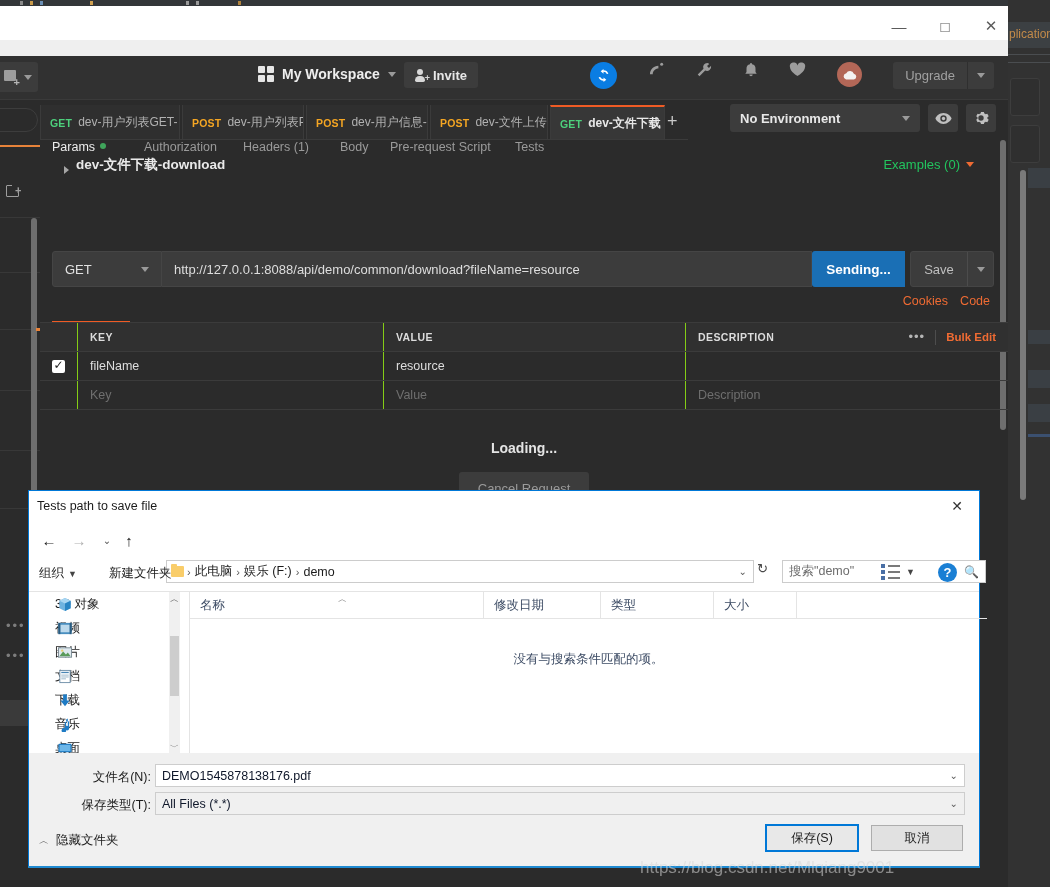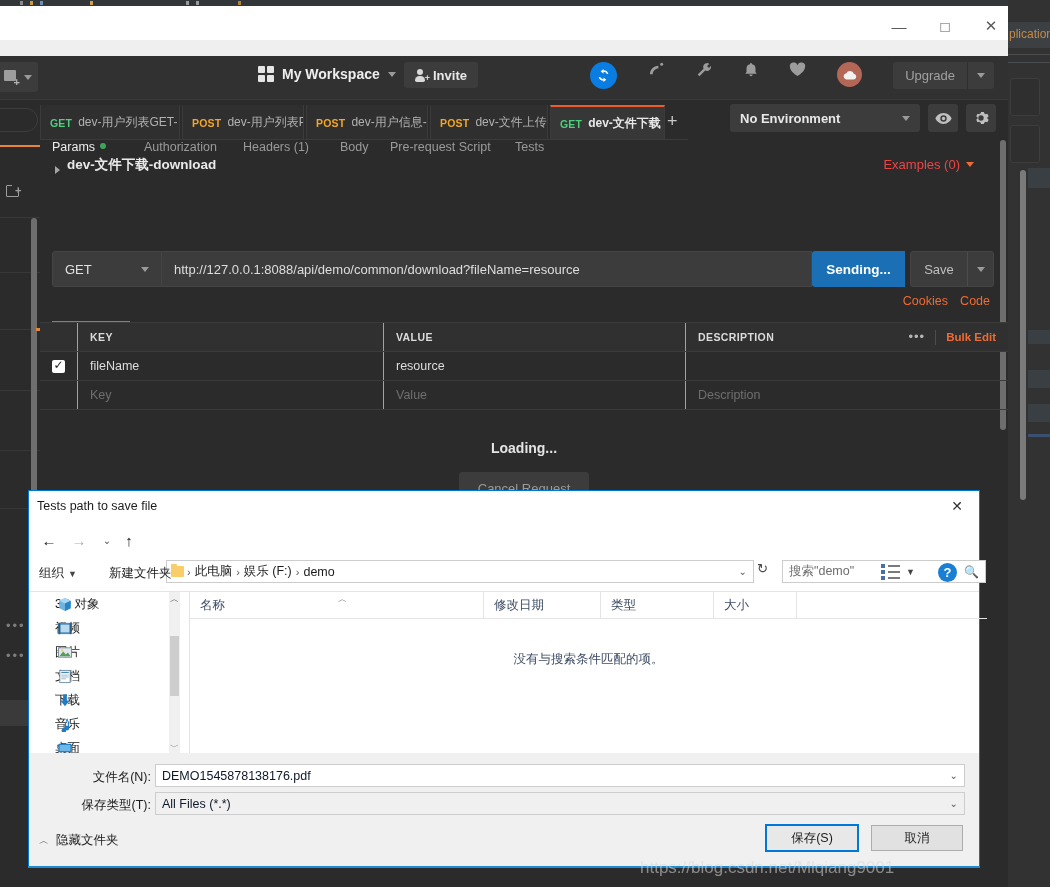--- a/index.html
+++ b/index.html
@@ -96,25 +96,25 @@
   .env-sel { position:absolute; left:42px; top:4px; width:190px; height:28px; background:#3c3c3c; border-radius:3px;
              display:flex; align-items:center; justify-content:space-between; padding:0 10px; }
   .env-sel .t { color:#e8e8e8; font-size:13px; font-weight:bold; }
   .env-ic { position:absolute; top:4px; width:30px; height:28px; background:#3c3c3c; border-radius:3px;
             display:flex; align-items:center; justify-content:center; color:#b9b9b9; font-size:14px; }
 
   
   .req { position:absolute; left:40px; top:84px; width:968px; height:747px; background:#2b2b2b; }
   .req-scroll { position:absolute; right:2px; top:0px; width:6px; height:290px; background:#6e6e6e; border-radius:3px; }
 
-  .crumb { position:absolute; left:8px; top:16px; display:flex; align-items:flex-end; gap:7px; padding-left:7px; }
+  .crumb { position:absolute; left:17px; top:16px; display:flex; align-items:flex-end; gap:7px; padding-left:7px; }
   .crumb .tri { width:0;height:0; border-top:4px solid transparent; border-bottom:4px solid transparent; border-left:5px solid #a6a6a6; }
   .crumb .txt { color:#e9e9e9; font-size:13.5px; font-weight:bold; }
   .examples { position:absolute; right:34px; top:17px; display:flex; align-items:center; gap:6px; }
-  .examples .t { color:#ef4444; font-size:13px; }
+  .examples .t { color:#22c55e; font-size:13px; }
   .examples .c { width:0;height:0; border-left:4.5px solid transparent; border-right:4.5px solid transparent; border-top:5px solid #ef6b33; }
 
   .urlrow { position:absolute; left:12px; top:111px; width:942px; height:36px; }
   .methodsel { position:absolute; left:0; top:0; width:110px; height:36px; background:#3c3c3c; border:1px solid #454545; border-radius:3px 0 0 3px;
                display:flex; align-items:center; justify-content:space-between; padding:0 12px; }
   .methodsel .m { color:#e2e2e2; font-size:13px; }
   .urlbox { position:absolute; left:110px; top:0; width:650px; height:36px; background:#3c3c3c; border:1px solid #454545; border-left:none;
             display:flex; align-items:center; padding:0 12px; }
   .urlbox .u { color:#dedede; font-size:13px; }
   .sendbtn { position:absolute; left:760px; top:0; width:93px; height:36px; background:#1a6fb5; border-radius:3px 0 0 3px;

